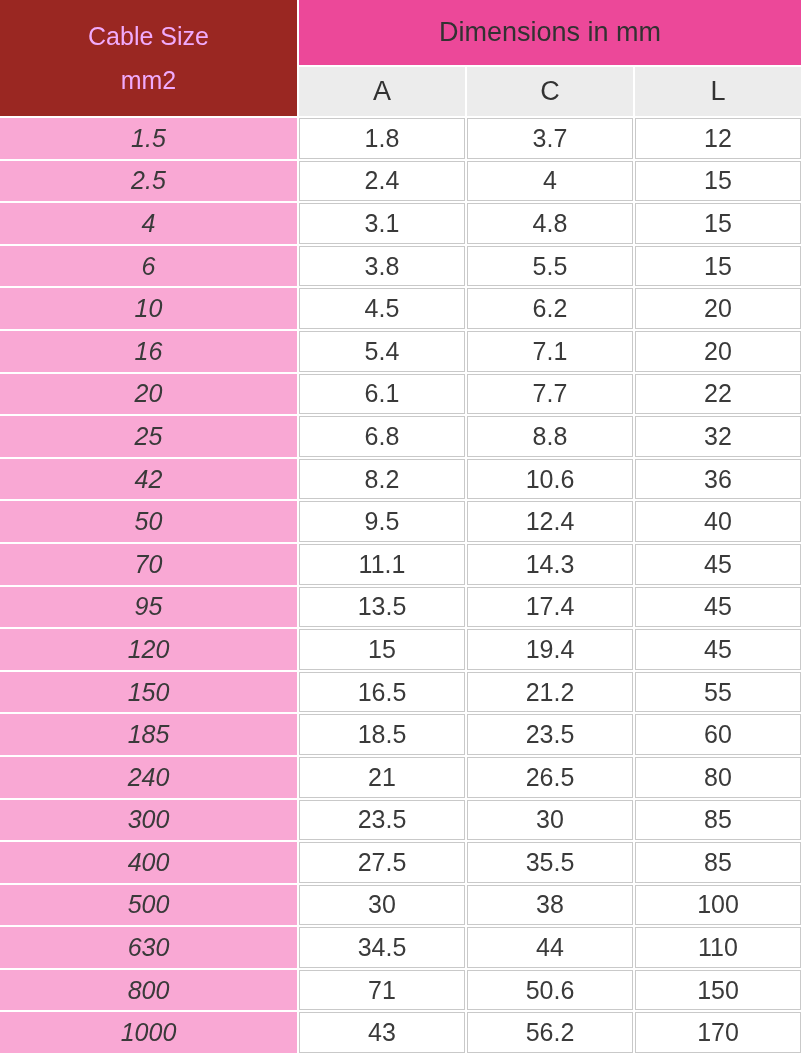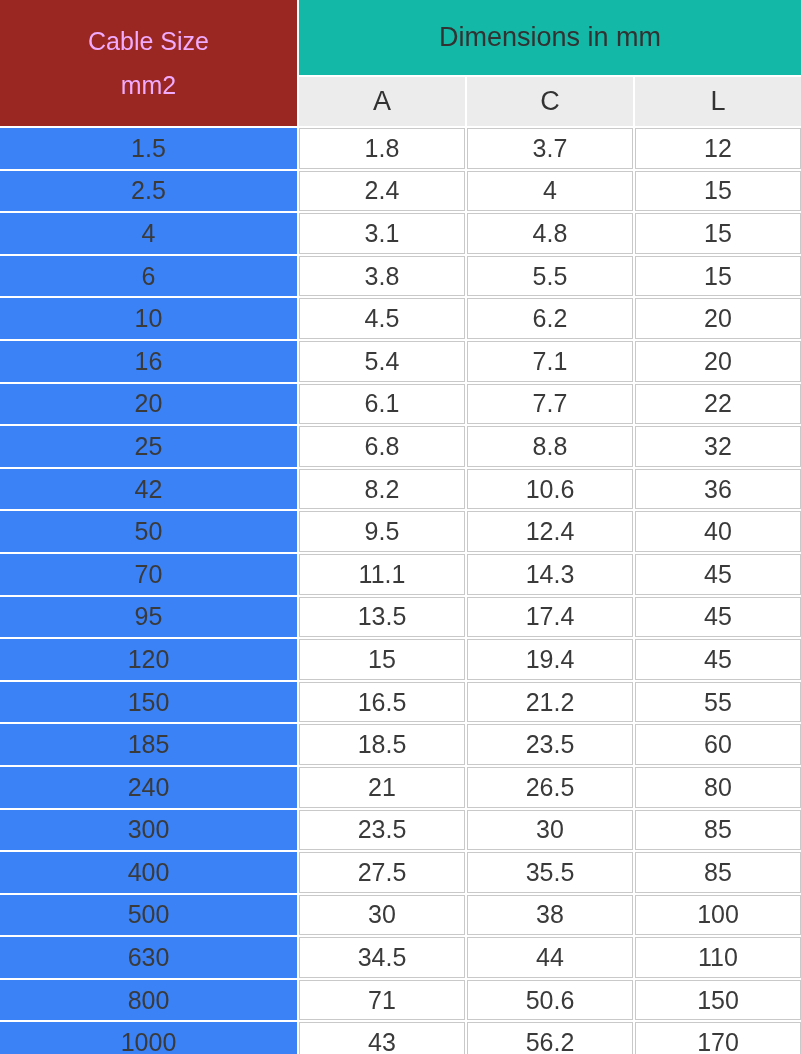--- a/index.html
+++ b/index.html
@@ -32,36 +32,37 @@
     font-weight: 400;
   }
   th.red-head {
     background: #9a2722;
     color: #f0abfc;
     font-size: 25px;
     line-height: 44px;
     height: 116px;
   }
   th.dims-head {
-    background: #14b8a6;
+    background: #ec4899;
     color: #323232;
     font-size: 27px;
-    height: 75px;
+    height: 65px;
   }
   th.sub-head {
     background: #ececec;
     color: #323232;
     font-size: 27px;
     height: 49px;
   }
   td.size-cell {
-    background: #3b82f6;
+    background: #f9a8d4;
     color: #3a3a3a;
     font-size: 25px;
     height: 40.6px;
+    font-style: italic;
   }
   td.val-cell {
     background: #ffffff;
     border: 1px solid #c9c9c9;
     color: #3a3a3a;
     font-size: 25px;
   }
 </style>
 </head>
 <body>

